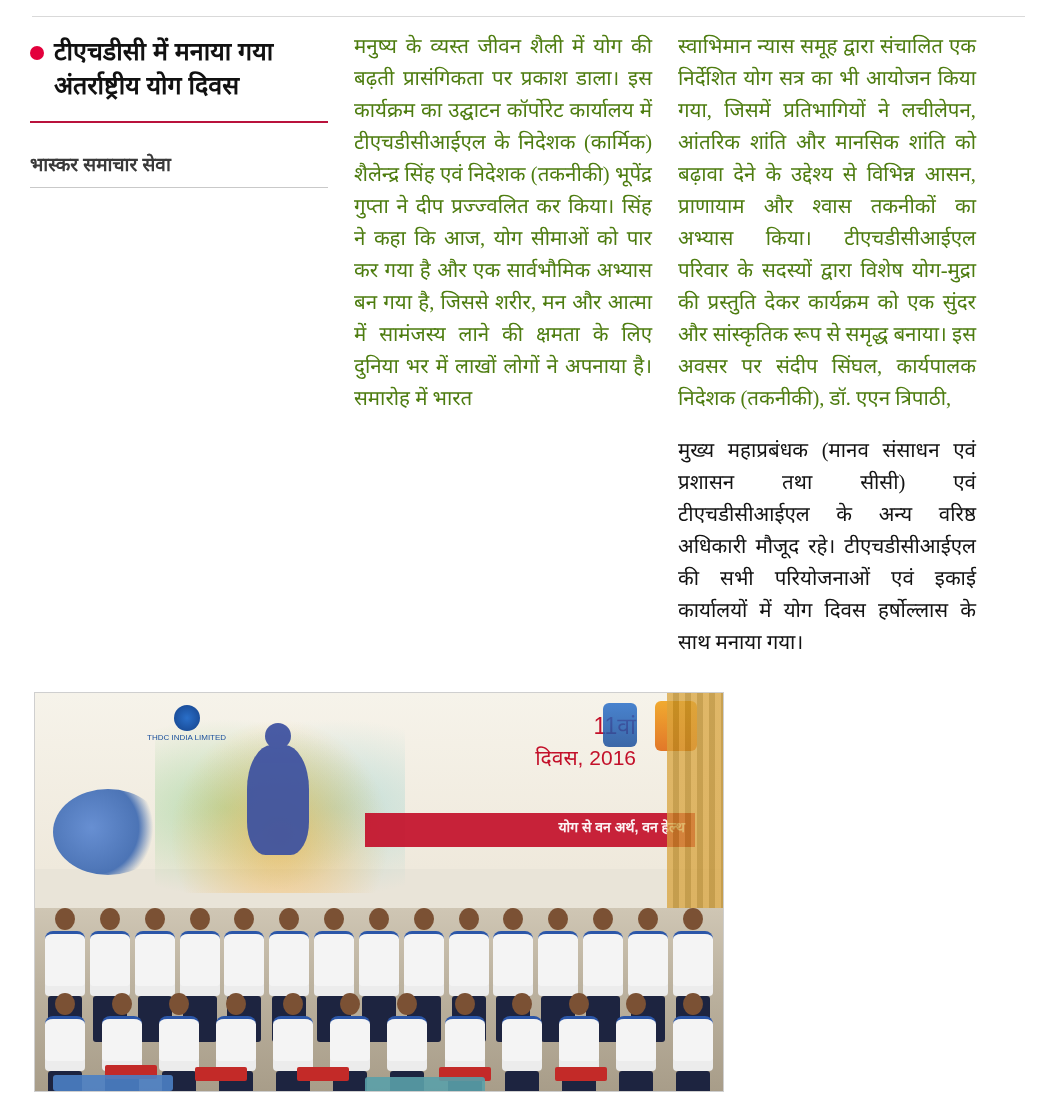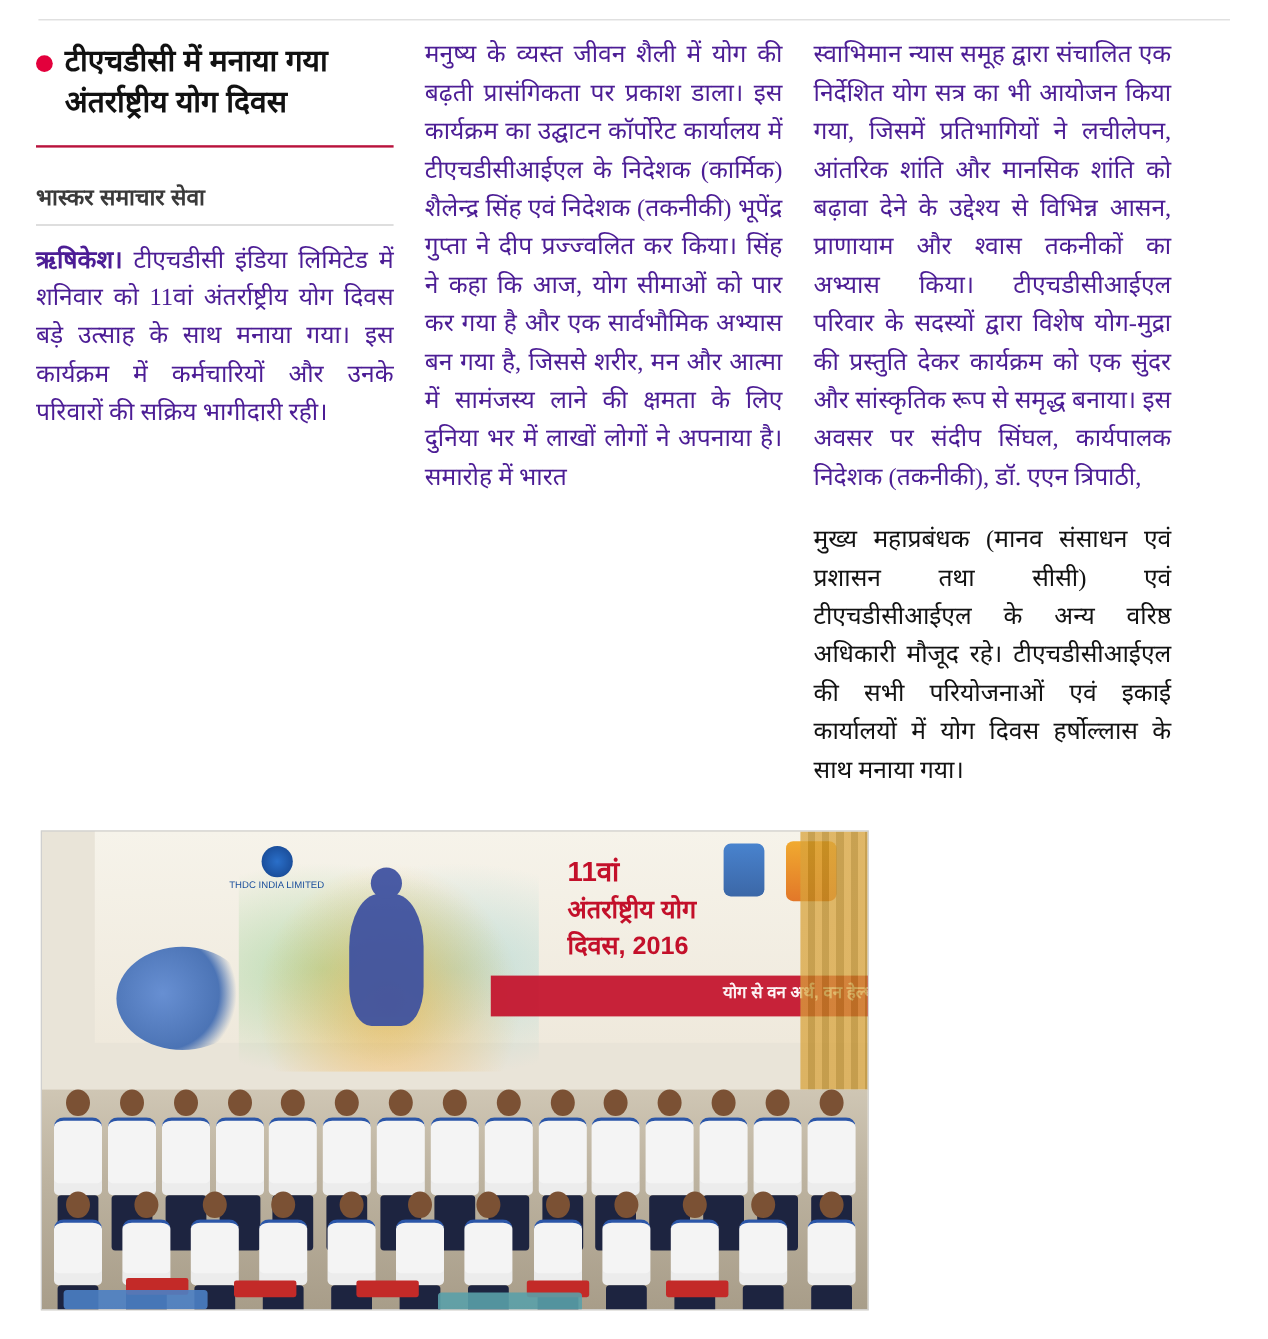--- a/index.html
+++ b/index.html
@@ -92,21 +92,21 @@
     border-top: 1px solid #c9c9c9;
     margin: 0 0 14px 0;
   }
 
   .body-text {
     font-family: "Liberation Serif", serif;
     font-size: 20.5px;
     line-height: 1.56;
     text-align: justify;
     text-justify: inter-word;
-    color: #4c1d95;
+    color: #4d7c0f;
     hyphens: none;
   }
   .body-text .dateline {
     font-weight: bold;
   }
   .body-text p {
     margin: 0 0 0 0;
   }
   .body-text p + p {
     margin-top: 2px;
@@ -127,21 +127,20 @@
     position: relative;
     overflow: hidden;
     background: #e9e4d8;
   }
   
   .backdrop {
     position: absolute;
     left: 0; top: 0; right: 0;
     height: 176px;
     background: linear-gradient(180deg,#f6f3ea 0%, #efe9dc 100%);
-    margin-left: 44px;
   }
   .bd-art {
     position: absolute;
     left: 120px; top: 10px;
     width: 250px; height: 190px;
     background:
       radial-gradient(ellipse at 50% 70%, rgba(255,170,40,.55) 0%, rgba(255,170,40,0) 62%),
       radial-gradient(ellipse at 28% 55%, rgba(120,200,120,.45) 0%, rgba(120,200,120,0) 60%),
       radial-gradient(ellipse at 72% 55%, rgba(120,200,200,.40) 0%, rgba(120,200,200,0) 60%);
   }
@@ -179,26 +178,26 @@
     line-height: 1.2;
   }
   .bd-logo .mark {
     width: 26px; height: 26px;
     margin: 0 auto 2px auto;
     border-radius: 50%;
     background: radial-gradient(circle at 50% 50%, #2a6fc9 0%, #1b4f9c 70%);
   }
   .bd-title {
     position: absolute;
-    left: 394px; top: 16px;
+    left: 371px; top: 16px;
     width: 230px;
-    text-align: left;
+    text-align: right;
     font-family: "Liberation Sans", sans-serif;
     color: #c3102a;
-    font-weight: bold;
+    font-weight: normal;
   }
   .bd-title .l1 { font-size: 23px; }
   .bd-title .l2 { font-size: 21px; margin-top: 2px; }
   .bd-title .l3 { font-size: 21px; margin-top: 2px; }
   .bd-strip {
     position: absolute;
     left: 330px; top: 120px;
     width: 330px; height: 34px;
     background: #c3102a;
     opacity: .92;
@@ -311,21 +310,20 @@
 
     <div class="col">
       <div class="kicker-wrap">
         <span class="bullet-dot"></span>
         <div class="kicker">टीएचडीसी में मनाया गया अंतर्राष्ट्रीय योग दिवस</div>
       </div>
       <hr class="kicker-rule">
       <div class="byline">भास्कर समाचार सेवा</div>
       <hr class="byline-rule">
       <div class="body-text">
-        <p><span class="dateline">ऋषिकेश।</span><span> टीएचडीसी इंडिया लिमिटेड में शनिवार को 11वां अंतर्राष्ट्रीय योग दिवस बड़े उत्साह के साथ मनाया गया। इस कार्यक्रम में कर्मचारियों और उनके परिवारों की सक्रिय भागीदारी रही।</span></p>
       </div>
     </div>
 
     <div class="col">
       <div class="body-text">
         <p><span>मनुष्य के व्यस्त जीवन शैली में योग की बढ़ती प्रासंगिकता पर प्रकाश डाला। इस कार्यक्रम का उद्घाटन कॉर्पोरेट कार्यालय में टीएचडीसीआईएल के निदेशक (कार्मिक) शैलेन्द्र सिंह एवं निदेशक (तकनीकी) भूपेंद्र गुप्ता ने दीप प्रज्ज्वलित कर किया। सिंह ने कहा कि आज, योग सीमाओं को पार कर गया है और एक सार्वभौमिक अभ्यास बन गया है, जिससे शरीर, मन और आत्मा में सामंजस्य लाने की क्षमता के लिए दुनिया भर में लाखों लोगों ने अपनाया है। समारोह में भारत</span></p>
       </div>
     </div>
 
     <div class="col">
@@ -344,21 +342,20 @@
       <div class="backdrop">
         <div class="bd-art"></div>
         <div class="bd-blue-blob"></div>
         <div class="bd-figure"></div>
         <div class="bd-logo">
           <div class="mark"></div>
           <div>THDC INDIA LIMITED</div>
         </div>
         <div class="bd-title">
           <div class="l1">11वां</div>
-          <div class="l2">अंतर्राष्ट्रीय योग</div>
           <div class="l3">दिवस, 2016</div>
         </div>
         <div class="bd-strip"></div>
         <div class="bd-strip-text">योग से वन अर्थ, वन हेल्थ</div>
         <div class="bd-emblem2"></div>
         <div class="bd-emblem"></div>
         <div class="bd-curtain"></div>
       </div>
       <div class="floor"></div>
 

